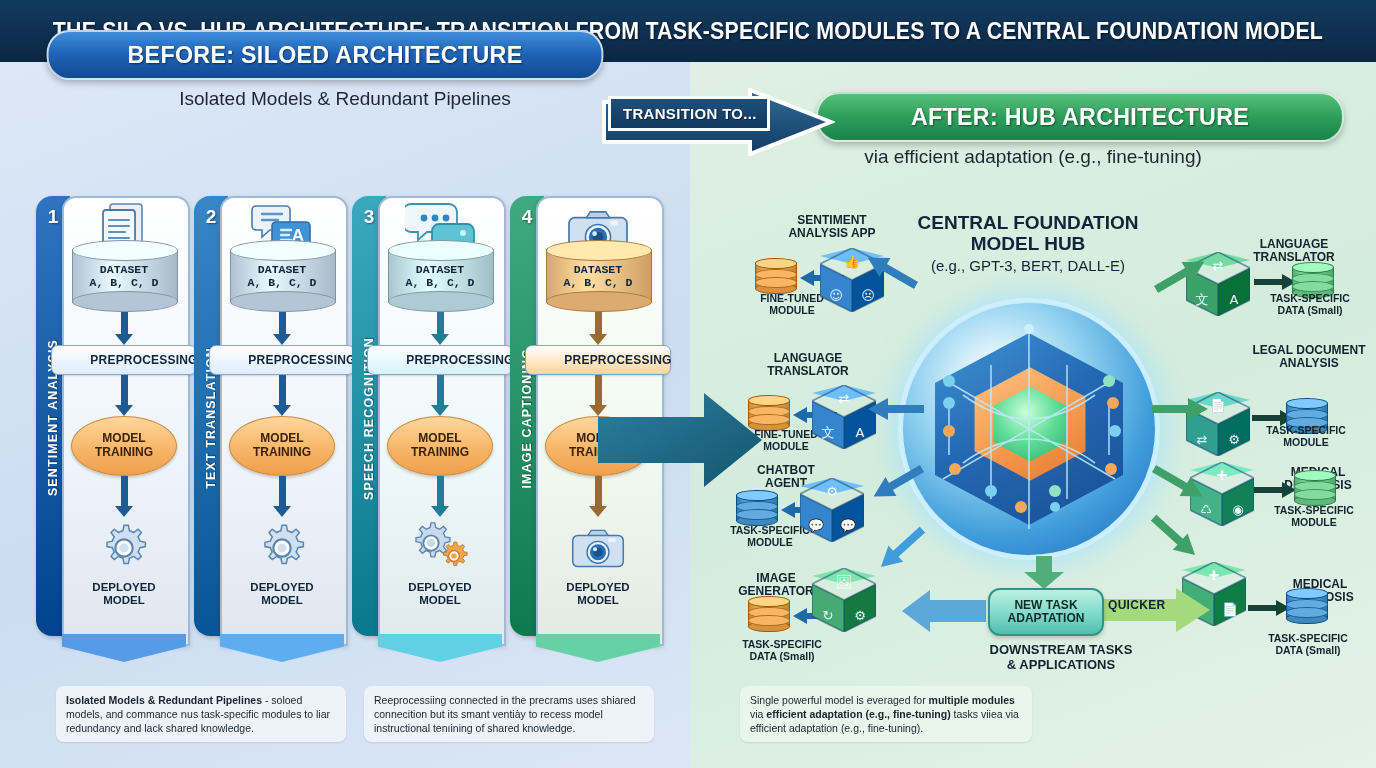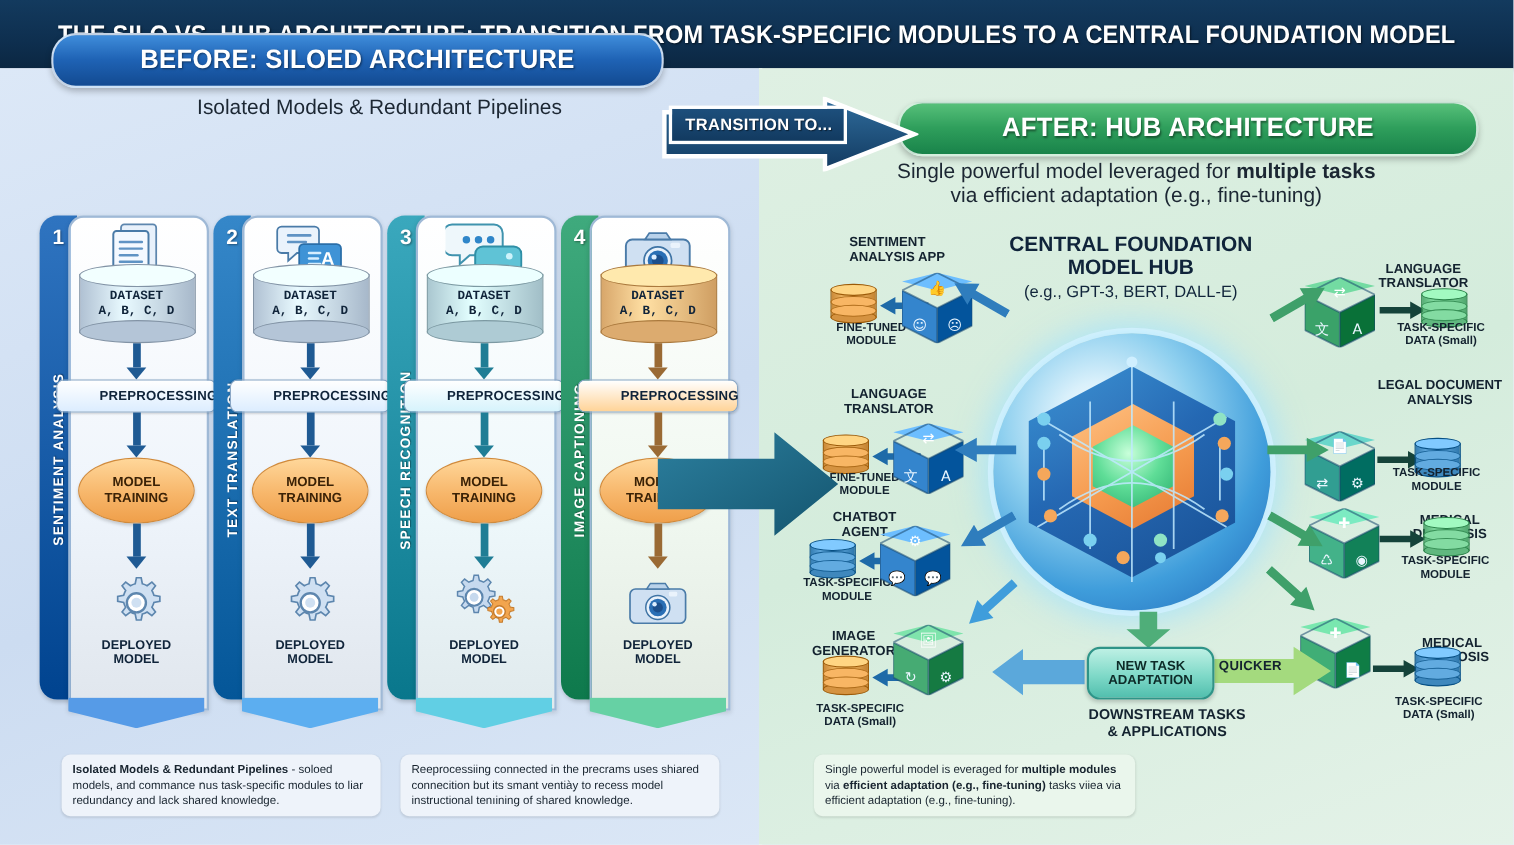--- a/index.html
+++ b/index.html
@@ -239,21 +239,20 @@
   </div>
   <div class="subtitle" style="left:0;top:88px;width:690px;">
     <span>Isolated Models &amp; Redundant Pipelines</span>
   </div>
 
   <div style="position:absolute;left:690px;top:62px;width:686px;height:706px;">
     <div class="pill pill-after">
       <span>AFTER: HUB ARCHITECTURE</span>
     </div>
     <div class="subtitle" style="left:0;top:84px;width:686px;">
-      <div><span>Single powerful model leveraged for </span><b>multiple tasks</b></div>
       <div>via efficient adaptation (e.g., fine-tuning)</div>
     </div>
   </div>
 
   <svg class="trans-arrow" viewBox="0 0 235 68">
     <defs>
       <linearGradient id="tgr" x1="0" y1="0" x2="0" y2="1">
         <stop offset="0" stop-color="#2f6c9c"></stop>
           <stop offset="1" stop-color="#123a60"></stop>
       </linearGradient>
@@ -568,21 +567,21 @@
         <circle cx="88" cy="188" r="6" fill="#7ad0ef"></circle>
         <circle cx="118" cy="204" r="6" fill="#f5a75b"></circle>
         <circle cx="152" cy="188" r="6" fill="#8fe3c4"></circle>
         <circle cx="152" cy="204" r="5" fill="#7ad0ef"></circle>
       </g>
     </svg>
   </div>
 
   <div id="tasks">
       <div class="tnode" style="left: 0px; top: 0px;">
-    <div class="name" style="position:absolute;left:772px;top:214px;width:120px;">SENTIMENT
+    <div class="name" style="position:absolute;left:772px;top:214px;width:120px;text-align:center;">SENTIMENT
 ANALYSIS APP</div>
     <div style="position:absolute;left:755px;top:258px;">
           <div class="cyl" style="width:40px;height:36px;">
     <div class="mid" style="background:linear-gradient(90deg,rgb(204,138,56),rgb(255,204,122) 40%,rgb(196,130,48));border-left:1.4px solid rgb(156,90,8);border-right:1.4px solid rgb(156,90,8);"></div>
     <div class="bot" style="background:rgb(213,147,65);border:1.4px solid rgb(156,90,8);"></div>
     <div style="position:absolute;left:0;top:30%;width:100%;height:26%;border-radius:50%;background:rgb(248,182,100);border:1.2px solid rgb(174,108,26);"></div>
     <div style="position:absolute;left:0;top:52%;width:100%;height:26%;border-radius:50%;background:rgb(248,182,100);border:1.2px solid rgb(174,108,26);"></div>
     <div class="top" style="background:rgb(255,213,131);border:1.4px solid rgb(156,90,8);"></div>
   </div>
         </div>

